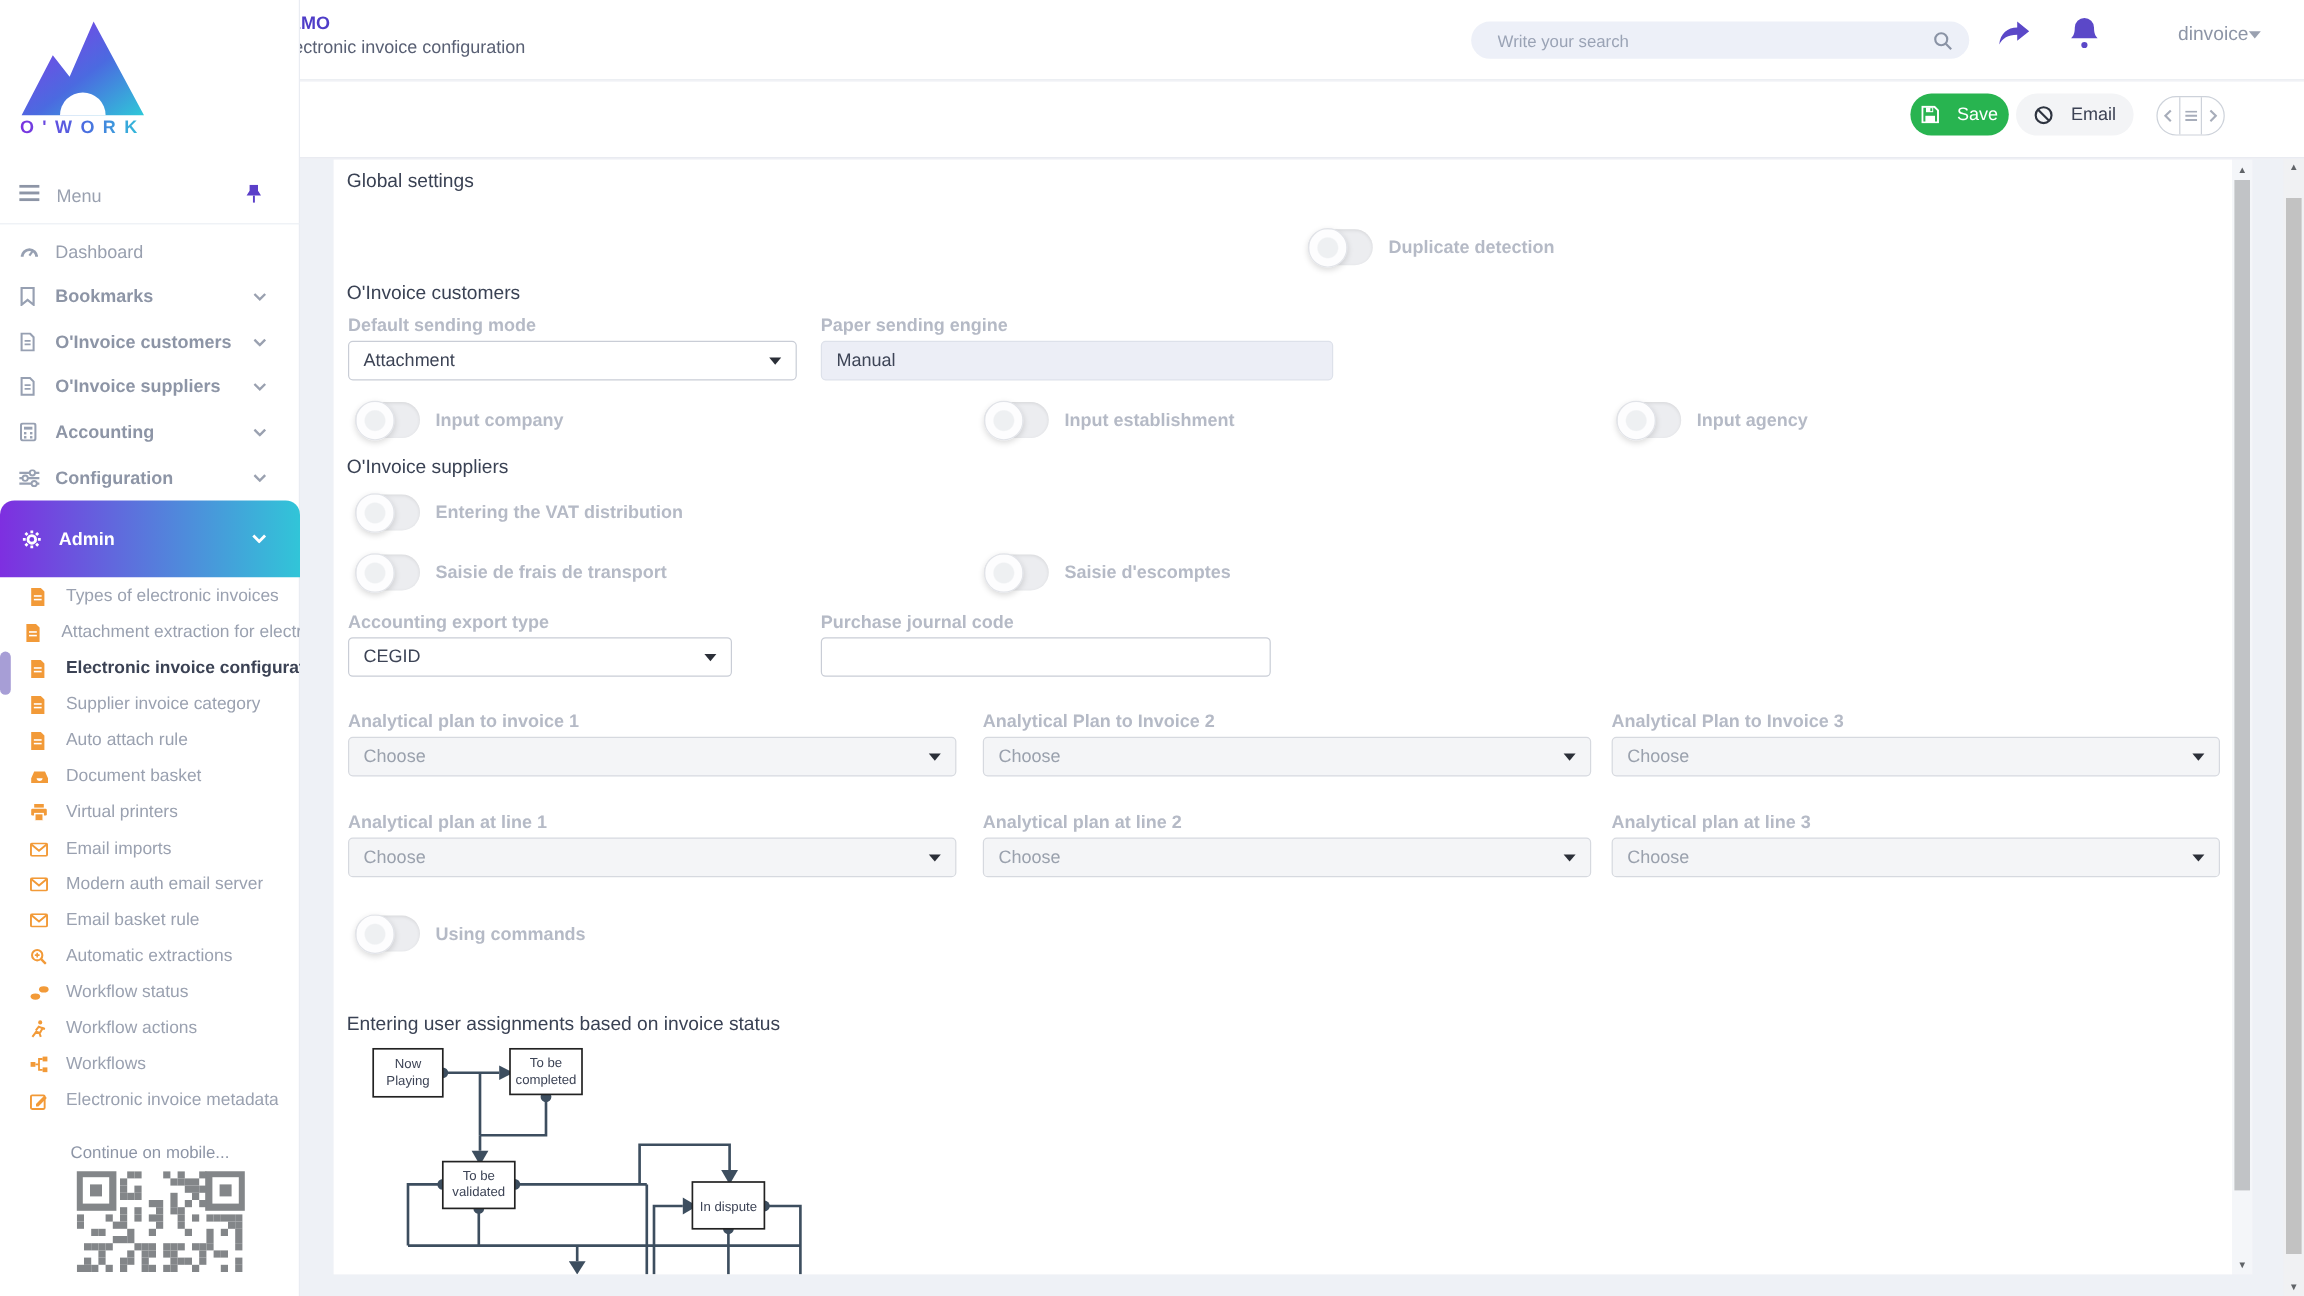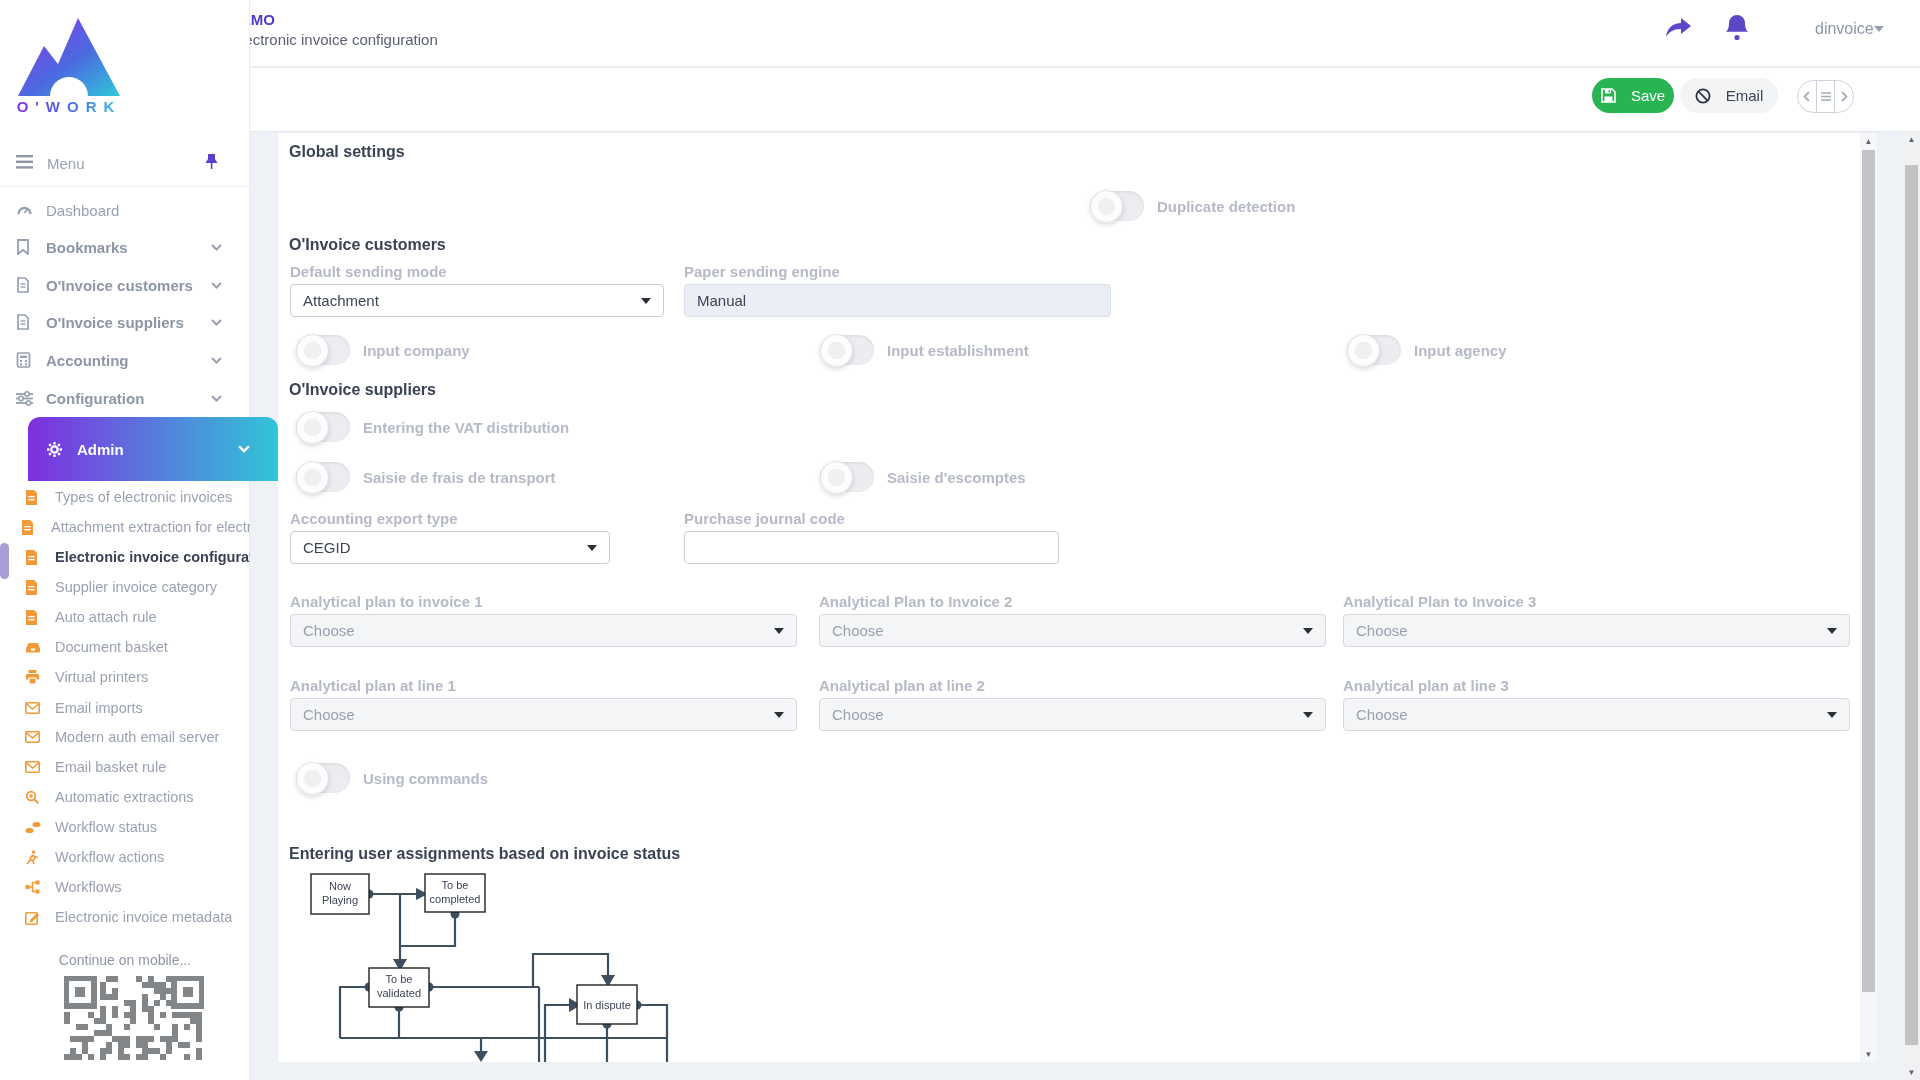--- a/index.html
+++ b/index.html
@@ -16,21 +16,21 @@
   .side-head { position:absolute; left:0; top:141px; width:250px; height:46px; border-bottom:1px solid #eceff4; display:flex; align-items:center; }
   .side-head .burger { margin-left:16px; color:#8d95a6; }
   .side-head .mlabel { margin-left:14px; color:#9aa1b0; font-size:15px; }
   .side-head .pin { position:absolute; right:32px; color:#5b3fc9; }
   .srow { position:absolute; left:0; width:250px; height:28px; display:flex; align-items:center; cursor:pointer; }
   .srow .ic { width:17px; margin-left:16px; color:#97a0b2; flex:0 0 17px; display:flex; }
   .srow .lbl { margin-left:13px; font-size:15px; color:#8d95a6; font-weight:700; white-space:nowrap; overflow:hidden; }
   .srow .lbl.reg { font-weight:400; color:#99a0af; }
   .srow .chev { position:absolute; right:28px; color:#9aa1b0; display:flex; }
   .admin-band { position:absolute; left:0; top:417px; width:250px; height:64px; border-radius:12px 12px 0 0;
-    background:linear-gradient(90deg,#7e2fe0,#31c5d8); display:flex; align-items:center; cursor:pointer;margin-left:28px; }
+    background:linear-gradient(90deg,#7e2fe0,#31c5d8); display:flex; align-items:center; cursor:pointer; }
   .admin-band .ic { margin-left:18px; color:#fff; display:flex; }
   .admin-band .lbl { margin-left:14px; color:#fff; font-weight:700; font-size:15px; }
   .admin-band .chev { position:absolute; right:28px; color:#fff; display:flex; }
   .arow { position:absolute; left:0; width:250px; height:26px; display:flex; align-items:center; cursor:pointer; }
   .arow .ic { width:16px; margin-left:25px; flex:0 0 16px; color:#f29a38; display:flex; }
   .arow .lbl { margin-left:14px; font-size:14.5px; color:#9aa1b0; white-space:nowrap; overflow:hidden; }
   .arow.active .lbl { color:#3b4254; font-weight:700; }
   .active-bar { position:absolute; left:0; top:543px; width:9px; height:36px; border-radius:5px; background:#a79ed6; }
   .mobile-hint { position:absolute; left:0; top:952px; width:250px; text-align:center; color:#8d95a6; font-size:14px; }
   .qr { position:absolute; left:64px; top:976px; width:140px; height:86px; }
@@ -53,21 +53,21 @@
   .btn { position:absolute; top:10px; height:35px; border:none; border-radius:18px; font-size:15px; font-family:inherit; display:flex; align-items:center; justify-content:center; gap:15px; cursor:pointer; }
   .btn.save { left:1342px; width:82px; background:#28b450; color:#fff; }
   .btn.cancel { left:1430px; width:98px; background:#f3f4f6; color:#3c4254; }
   .pager { position:absolute; left:1547px; top:12px; width:57px; height:33px; border:1px solid #cdd2da; border-radius:17px; display:flex; background:#fff; color:#a7adba; }
   .pager > div { flex:1; display:flex; align-items:center; justify-content:center; border-right:1px solid #cdd2da; cursor:pointer; font-size:13px; }
   .pager > div:last-child { border-right:none; }
 
   
   .content-bg { position:absolute; left:250px; top:132px; width:1670px; height:948px; background:#eef1f6; }
   .panel { position:absolute; left:278px; top:133px; width:1582px; height:929px; background:#fff; overflow:hidden; }
-  .h { position:absolute; font-size:16px; font-weight:700; color:#3a4254; }
+  .h { position:absolute; font-size:16px; font-weight:400; color:#3a4254; }
   .trow { position:absolute; display:flex; align-items:center; gap:13px; }
   .toggle { width:54px; height:30px; border-radius:15px; background:#ecedf0; box-shadow:inset 0 1px 3px rgba(0,0,0,.09); position:relative; cursor:pointer; flex:0 0 54px; }
   .toggle::after { content:""; position:absolute; left:0; top:-1px; width:31px; height:31px; border-radius:50%;
     background:radial-gradient(circle at 50% 50%, #eef0f2 0 37%, #fdfdfe 42%); border:1px solid #e1e3e8; box-shadow:0 2px 5px rgba(0,0,0,.15); }
   .tlabel { font-size:15px; font-weight:700; color:#b5bac6; white-space:nowrap; }
   .flabel { position:absolute; font-size:15px; font-weight:700; color:#b5bac6; }
   .select, .tinput { position:absolute; height:33px; border:1px solid #c9cdd6; border-radius:4px; background:#fff;
     display:flex; align-items:center; padding:0 12px; font-size:15px; color:#3d4456; cursor:pointer; }
   .select .caret { position:absolute; right:12px; width:0; height:0; border-left:5px solid transparent; border-right:5px solid transparent; border-top:6px solid #2b2f38; }
   .select.dis { background:#f4f5f7; border-color:#d6d9df; color:#9aa1ad; cursor:default; }
@@ -501,20 +501,29 @@
     <div class="crumb2">
       <span class="ic">
           <svg width="15" height="15" viewBox="0 0 16 16">
             <path d="M8 1v2.2M8 12.8V15M1 8h2.2M12.8 8H15M3 3l1.6 1.6M11.4 11.4L13 13M13 3l-1.6 1.6M4.6 11.4L3 13" stroke="currentColor" stroke-width="2.4"></path>
             <circle cx="8" cy="8" r="3.1" fill="none" stroke="currentColor" stroke-width="2.4"></circle>
           </svg>
         </span>
       <span>Electronic invoice configuration</span>
     </div>
 
+    <div class="search-pill">
+      <input type="text" placeholder="Write your search" style="">
+      <span class="sic">
+          <svg width="16" height="16" viewBox="0 0 16 16">
+            <circle cx="6.7" cy="6.7" r="5" fill="none" stroke="currentColor" stroke-width="1.8"></circle>
+            <line x1="10.5" y1="10.5" x2="15" y2="15" stroke="currentColor" stroke-width="1.8"></line>
+          </svg>
+        </span>
+    </div>
 
     <span class="hicon" style="left:1462px">
       <svg width="28" height="24" viewBox="0 0 28 24">
           <path d="M16 2l10 8-10 8v-5C8 13 4 16 1 21 2 12 8 7 16 7z" fill="currentColor"></path>
         </svg>
     </span>
     <span class="hicon" style="left:1522px; top:14px">
       <svg width="24" height="27" viewBox="0 0 24 27">
           <path d="M12 1a8 8 0 0 1 8 8c0 6 1.8 7.5 3 8.8H1c1.2-1.3 3-2.8 3-8.8a8 8 0 0 1 8-8z" fill="currentColor"></path>
           <circle cx="12" cy="23.5" r="2.6" fill="currentColor"></circle>

